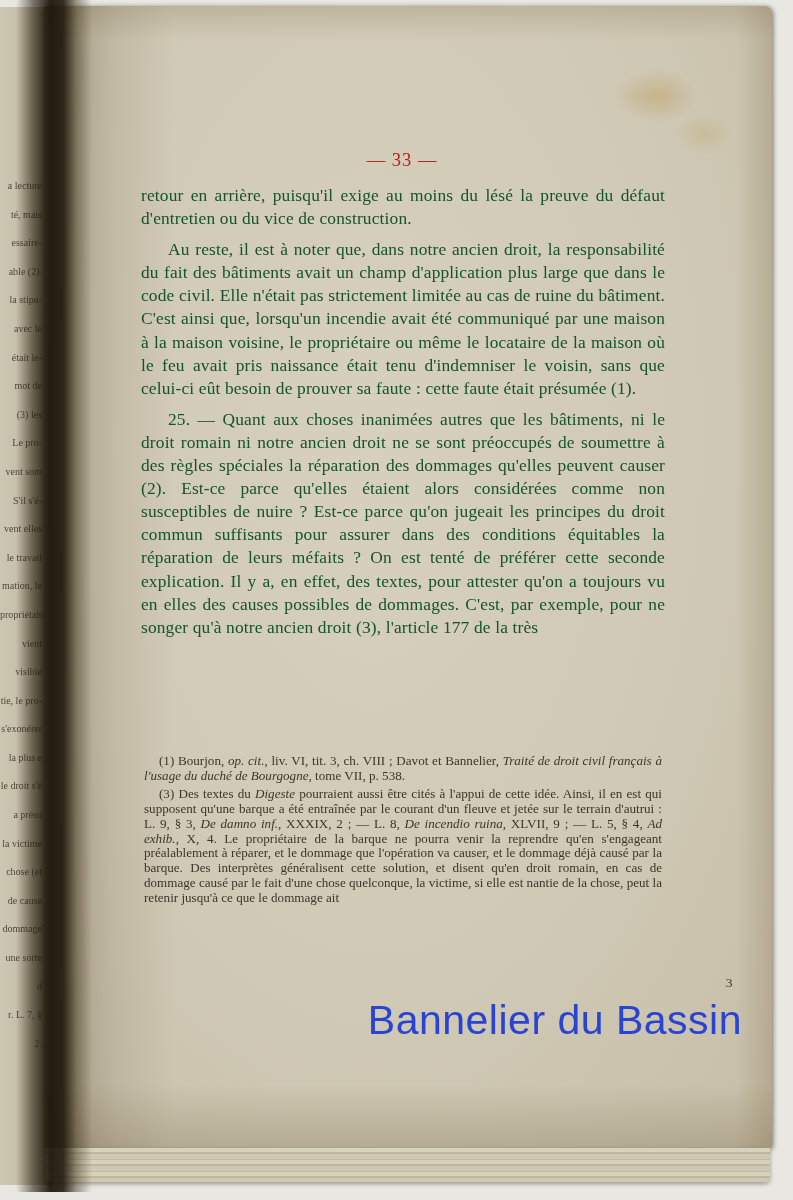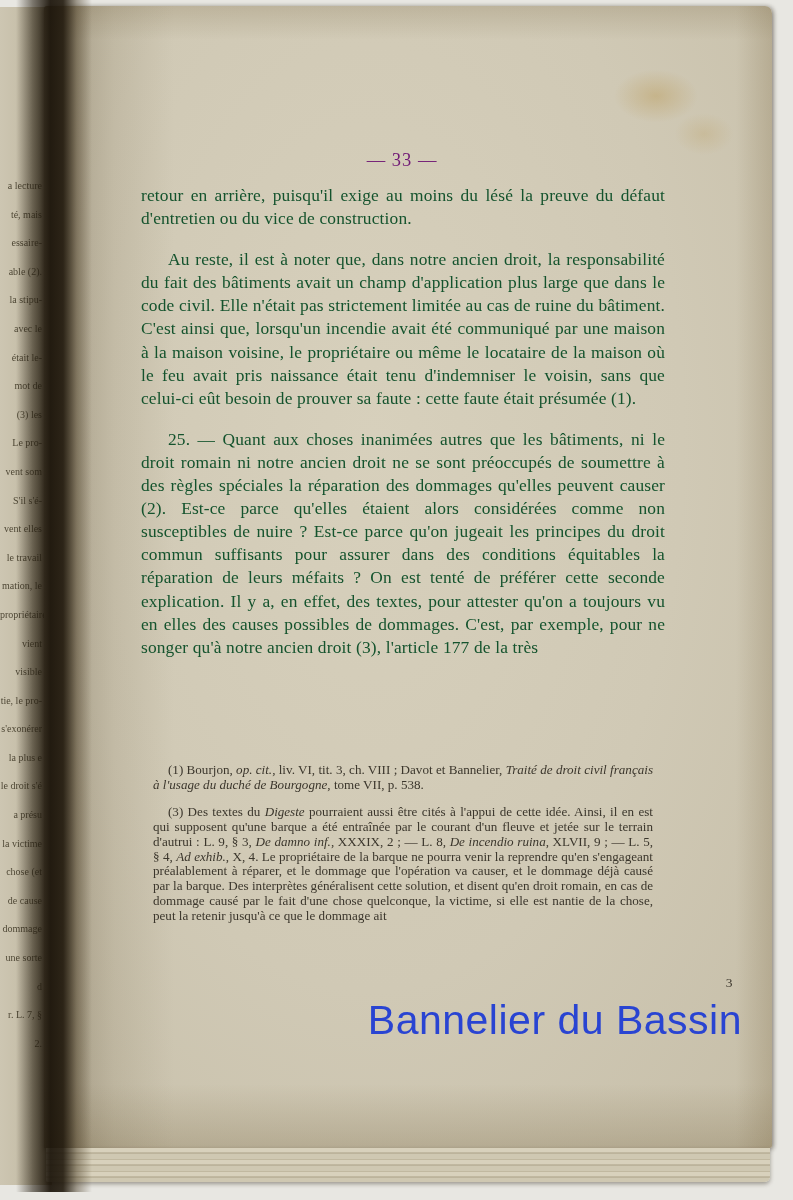--- a/index.html
+++ b/index.html
@@ -56,36 +56,36 @@
       #cfc8b2 6px, #cfc8b2 11px,
       #b3a98e 12px);
     border-radius:0 0 5px 2px;
     box-shadow:0 2px 4px rgba(40,32,18,0.4);
     z-index:1;
   }
   
   .header-num {
     position:absolute; left:140px; top:150px; width:524px;
     text-align:center; font-size:18.5px; letter-spacing:1px;
-    color:#701a75; z-index:3;
+    color:#b91c1c; z-index:3;
   }
   .body-text {
     position:absolute; left:141px; top:184px; width:524px;
     font-size:17.4px; line-height:23.1px; color:#14532d;
     text-align:justify; letter-spacing:0.15px; z-index:3;
   }
   .body-text p { margin:0; }
-  .body-text p + p { margin-top:18px; }
+  .body-text p + p { margin-top:8px; }
   .body-text p.indent { text-indent:27px; }
   .footnotes {
     position:absolute; left:141px; top:751px; width:524px;
     font-size:13.1px; line-height:14.9px; color:#3b362c;
     text-align:justify; z-index:3;
   }
-  .footnotes p { margin:12px; text-indent:15px; }
+  .footnotes p { margin:3px; text-indent:15px; }
   .sig-num {
     position:absolute; left:714px; top:975px; width:30px;
     font-size:13.5px; color:#3b362c; text-align:center; z-index:3;
   }
   .watermark {
     position:absolute; right:51px; top:1000px;
     font-family:"Liberation Sans", sans-serif;
     font-size:41px; line-height:1; color:#2944d2;
     letter-spacing:0.5px; z-index:4; white-space:nowrap;
   }

